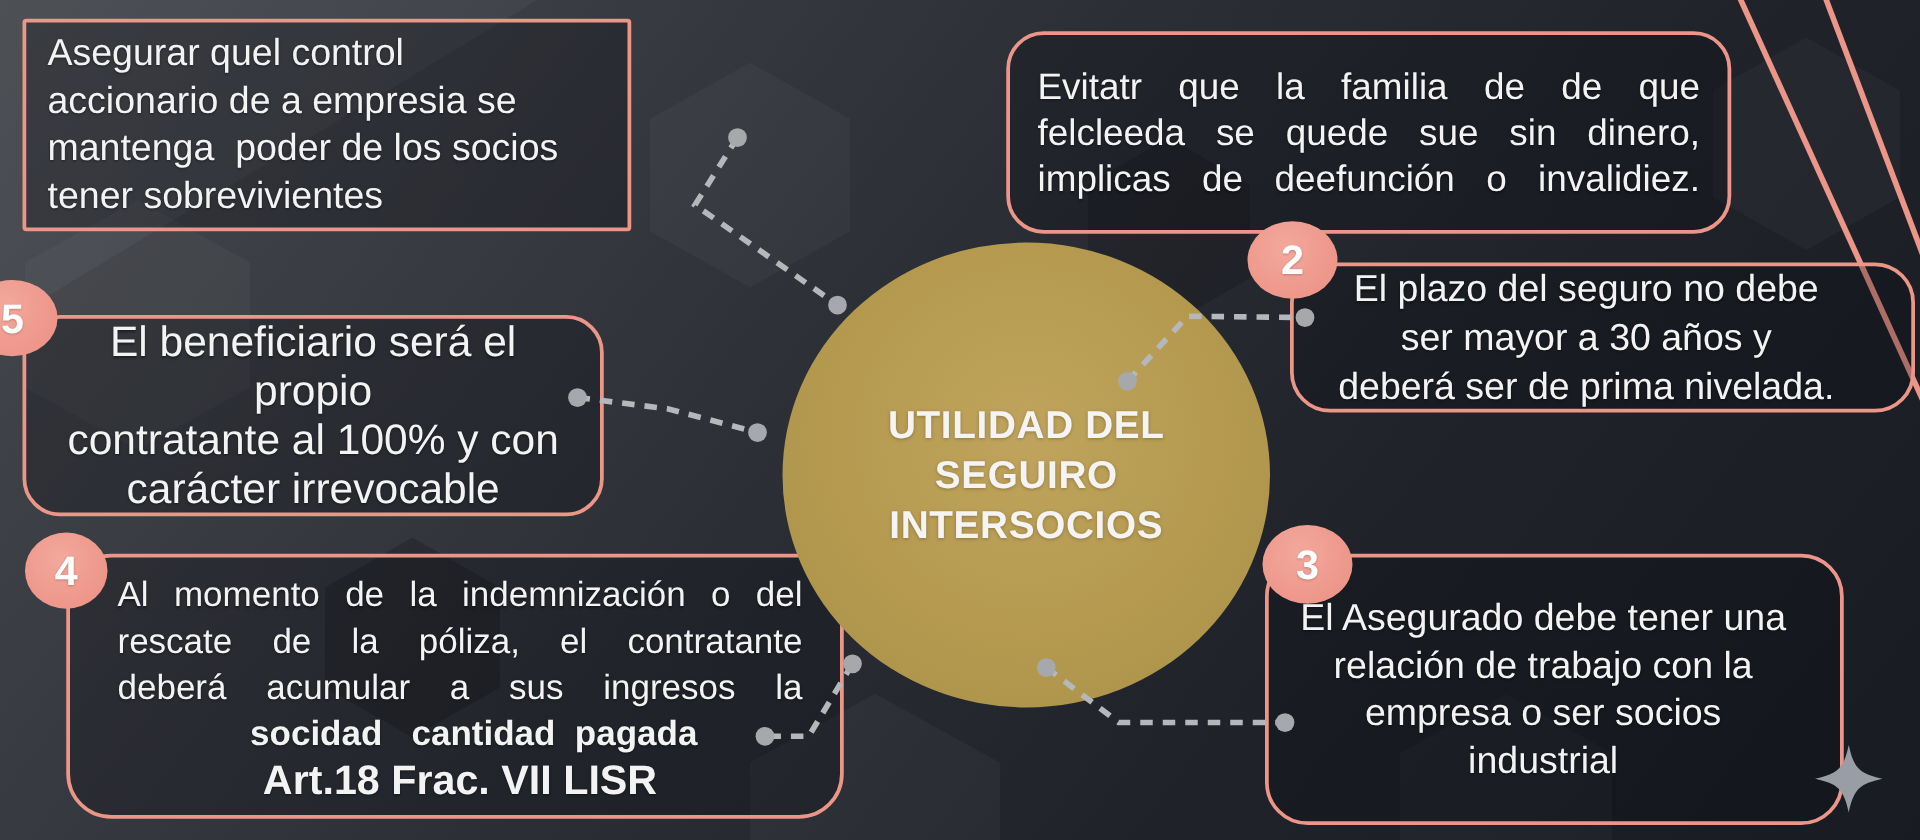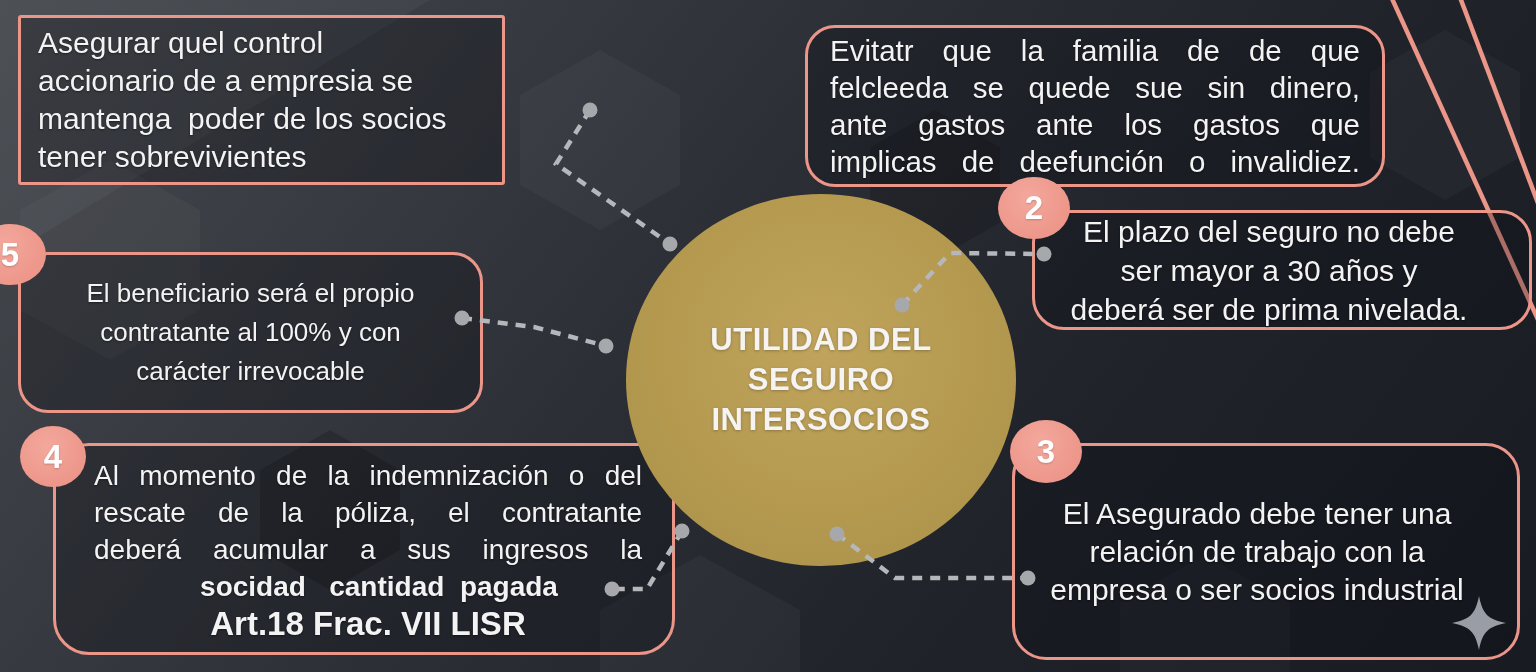--- a/index.html
+++ b/index.html
@@ -12,35 +12,35 @@
   .hx{position:absolute;clip-path:polygon(50% 0,100% 25%,100% 75%,50% 100%,0 75%,0 25%);}
   .facet{position:absolute;}
   
   .layer{position:absolute;left:0;top:0;width:1536px;height:672px;pointer-events:none;}
   
   .box{position:absolute;border:3.5px solid #ec9589;background:rgba(10,12,18,0.28);
        box-sizing:border-box;display:flex;flex-direction:column;justify-content:center;}
   .box-control{left:18px;top:15px;width:487px;height:170px;border-radius:3px;}
   .box-familia{left:805px;top:12px;width:580px;height:162px;border-radius:30px;margin-top:13px;}
   .box-plazo{left:1032px;top:210px;width:500px;height:120px;border-radius:32px;}
-  .box-asegurado{left:1012px;top:443px;width:508px;height:217px;border-radius:34px;}
+  .box-asegurado{left:1012px;top:443px;width:463px;height:217px;border-radius:34px;}
   .box-indemnizacion{left:53px;top:443px;width:622px;height:212px;border-radius:36px;}
   .box-beneficiario{left:18px;top:252px;width:465px;height:161px;border-radius:30px;}
   .box-text{font-size:29px;line-height:38px;text-shadow:0 1px 2px rgba(0,0,0,.45);}
   .box-text div{white-space:pre-wrap;}
   .box-control .box-text{font-size:30px;padding:0 20px 0 17px;text-align:left;}
   .box-familia .box-text{font-size:29.5px;line-height:37px;padding:0 22px;}
   .box-familia .jline{text-align:justify;text-align-last:justify;}
   .box-plazo .box-text{font-size:30px;line-height:39px;padding:0 48px 0 22px;text-align:center;}
   .box-asegurado .box-text{font-size:30px;padding:0 38px 0 20px;text-align:center;}
   .box-indemnizacion .box-text{font-size:28px;line-height:37px;padding:0 30px 0 38px;}
   .box-indemnizacion .jline{text-align:justify;text-align-last:justify;}
   .box-indemnizacion .lline{text-align:center;padding-left:22px;font-weight:bold;}
   .box-indemnizacion .artline{font-weight:bold;text-align:center;font-size:33px;}
-  .box-beneficiario .box-text{font-size:26px;line-height:39px;padding:0 18px;text-align:center;}
+  .box-beneficiario .box-text{font-size:34px;line-height:39px;padding:0 18px;text-align:center;}
   
   .center-circle{position:absolute;left:626px;top:194px;width:390px;height:372px;border-radius:50%;
     background:radial-gradient(circle at 50% 42%,#c0a45d 0%,#b4994f 55%,#aa8f49 100%);
     display:flex;align-items:center;justify-content:center;}
   .center-title{font-size:31px;line-height:40px;font-weight:bold;text-align:center;color:#f5f4f2;
     letter-spacing:.5px;text-shadow:0 1px 3px rgba(0,0,0,.25);}
   
   .badge{position:absolute;border-radius:50%;display:flex;align-items:center;justify-content:center;
     background:radial-gradient(circle at 42% 35%,#f3a89c 0%,#ef9a8e 55%,#ea9084 100%);
     color:#fff;font-weight:bold;font-size:33px;z-index:6;text-shadow:0 1px 2px rgba(0,0,0,.2);}
@@ -75,21 +75,20 @@
       <div>accionario de a empresia se</div>
       <div>mantenga  poder de los socios</div>
       <div>tener sobrevivientes</div>
     </div>
   </div>
 
   <div class="box box-familia z-box">
     <div class="box-text">
       <div class="jline">Evitatr que la familia de de que</div>
       <div class="jline">felcleeda se quede sue sin dinero,</div>
-      <div class="jline">ante gastos ante los gastos que</div>
       <div class="jline">implicas de deefunción o invalidiez.</div>
     </div>
   </div>
 
   <div class="box box-plazo z-box">
     <div class="box-text">
       <div>El plazo del seguro no debe</div>
       <div>ser mayor a 30 años y</div>
       <div>deberá ser de prima nivelada.</div>
     </div>

